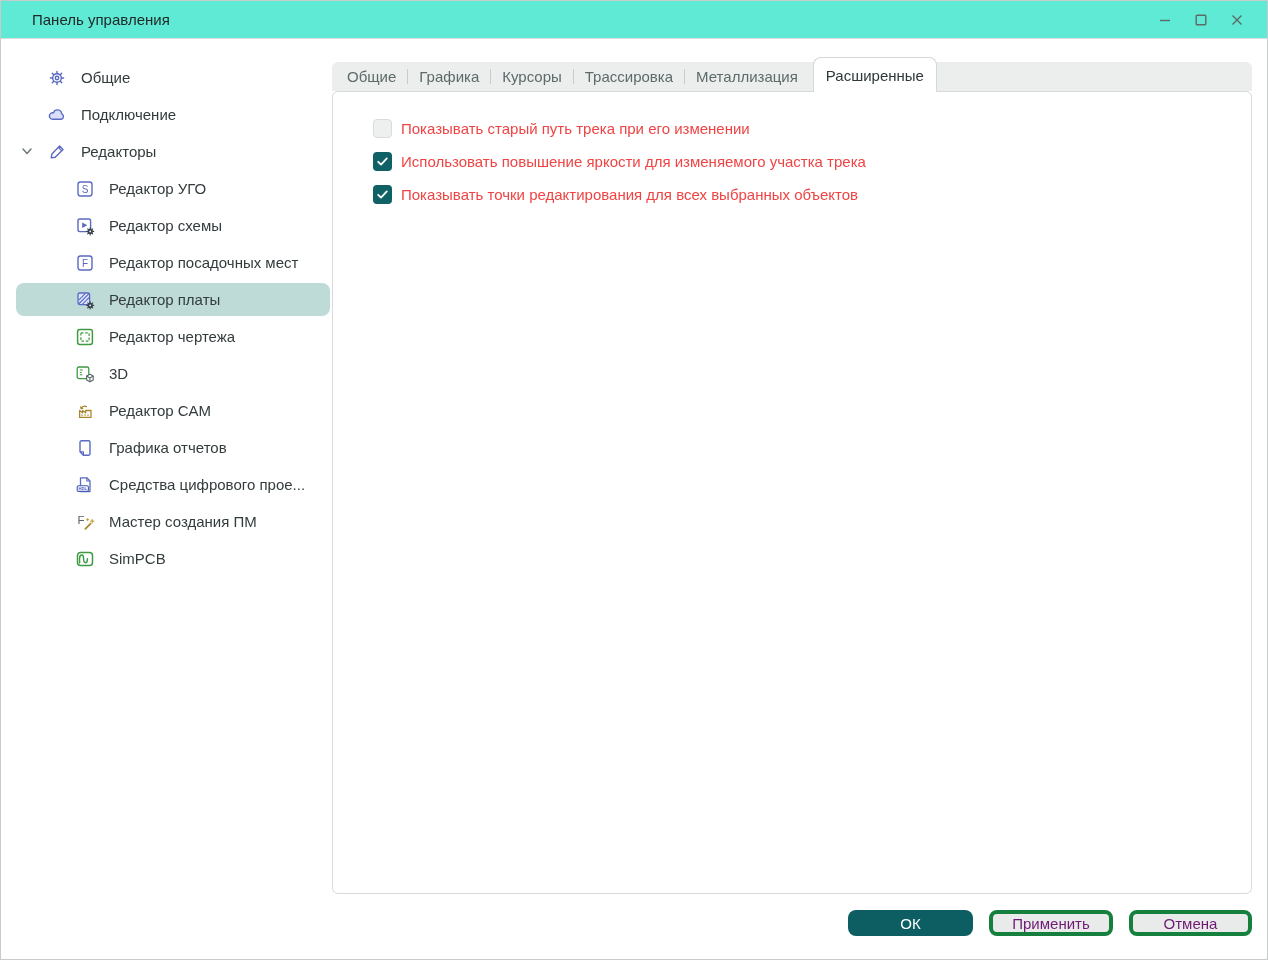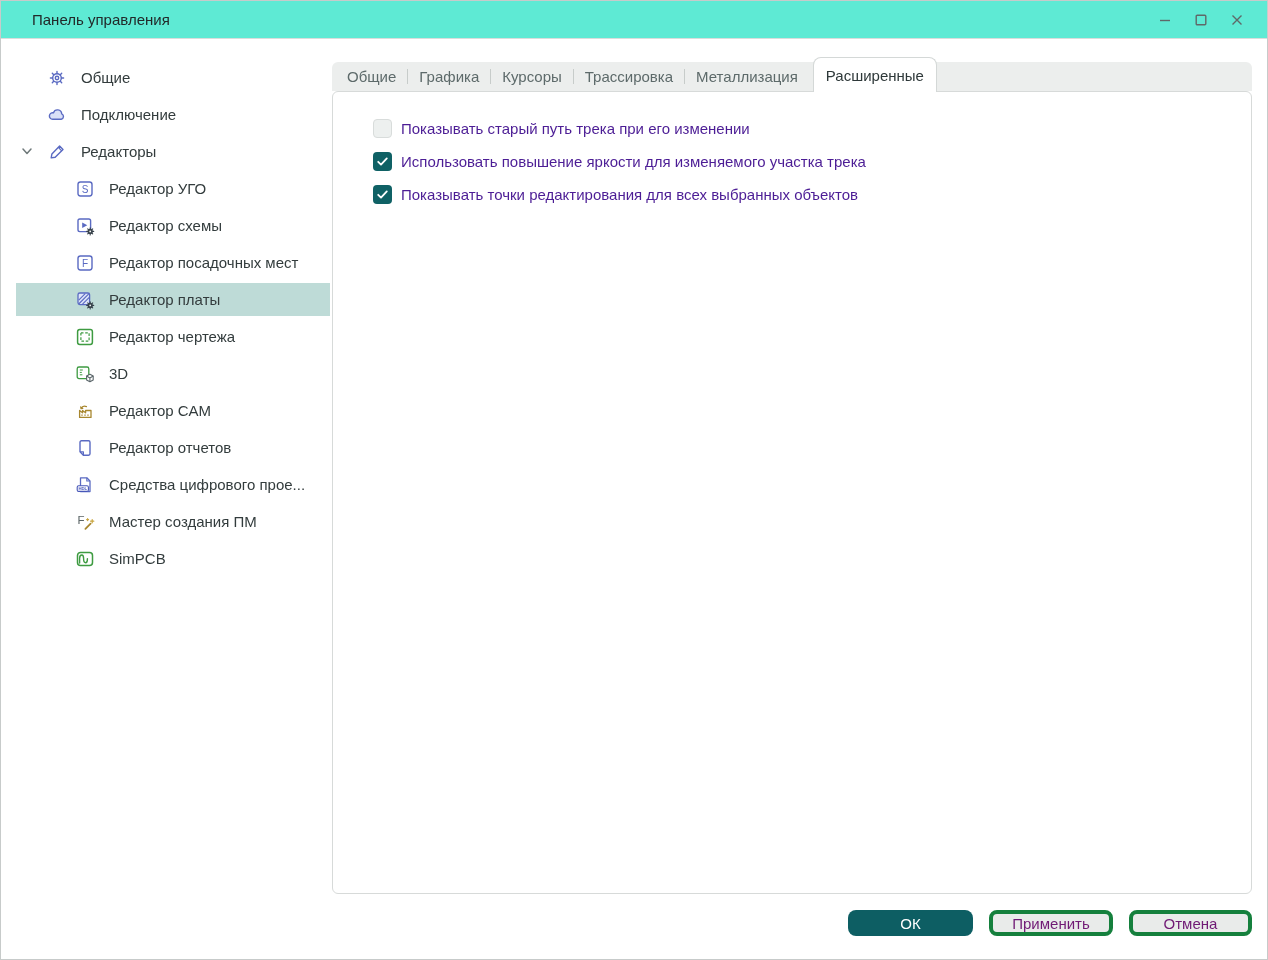--- a/index.html
+++ b/index.html
@@ -11,39 +11,39 @@
   .win-controls{position:absolute;right:12px;top:0;height:38px;display:flex;align-items:center;}
   .win-btn{width:36px;height:34px;display:flex;align-items:center;justify-content:center;background:transparent;border:none;cursor:pointer;}
 
   
   .sidebar{position:absolute;left:0;top:58px;width:331px;}
   .nav-row{position:relative;height:37px;display:flex;align-items:center;box-sizing:border-box;cursor:pointer;}
   .nav-row .ic{width:20px;height:20px;flex:0 0 20px;margin-right:14px;display:flex;align-items:center;justify-content:center;}
   .nav-row .lbl{font-size:15px;color:#333c3d;white-space:nowrap;}
   .lvl0{padding-left:46px;}
   .lvl1{padding-left:74px;}
-  .nav-row.selected{height:33px;margin:2px 2px 2px 15px;padding-left:59px;background:#bedbd7;border-radius:0;}
+  .nav-row.selected{height:33px;margin:2px 2px 2px 15px;padding-left:59px;background:#bedbd7;border-radius:8px;}
   .chev{position:absolute;left:19px;top:11px;width:14px;height:14px;}
 
   
   .tabbar{position:absolute;left:331px;top:57px;width:920px;height:33px;z-index:3;}
   .tabstrip-bg{position:absolute;left:0;right:0;top:4px;bottom:0;background:#eceeed;border-radius:6px 6px 0 0;}
   .tabs{position:absolute;left:0;right:0;top:0;bottom:0;display:flex;align-items:flex-end;padding-left:15px;}
   .tab{height:29px;display:flex;align-items:center;font-size:15px;color:#5d6a6a;cursor:pointer;position:relative;z-index:2;}
   .tabsep{width:1px;height:15px;background:#c7ccca;margin:0 11px 7px;position:relative;z-index:2;}
   .tab.active{height:34px;margin-bottom:-1px;margin-left:15px;padding:0 12px;background:#ffffff;border:1px solid #d4d8d7;border-bottom:none;border-radius:8px 8px 0 0;color:#2e3839;}
 
   
   .panel{position:absolute;left:331px;top:90px;width:920px;height:803px;background:#ffffff;border:1px solid #d7dad9;border-radius:6px;box-sizing:border-box;z-index:1;}
   .cbx-list{position:absolute;left:40px;top:27px;}
   .cbx-row{display:flex;align-items:center;margin-bottom:14px;height:19px;cursor:pointer;}
   .cbx{width:19px;height:19px;border-radius:4px;box-sizing:border-box;flex:0 0 19px;margin-right:9px;display:flex;align-items:center;justify-content:center;}
   .cbx.off{background:#edf0ef;border:1px solid #d8dcdb;}
   .cbx.on{background:#0f6165;}
-  .cbx-row .lbl{font-size:15px;color:#4c1d95;white-space:nowrap;}
+  .cbx-row .lbl{font-size:15px;color:#ef4444;white-space:nowrap;}
 
   
   .btn{position:absolute;top:909px;height:26px;border-radius:8px;font-size:15px;display:flex;align-items:center;justify-content:center;cursor:pointer;box-sizing:border-box;font-family:"Liberation Sans",sans-serif;}
   .btn-ok{left:847px;width:125px;background:#0d5e63;color:#ffffff;border:none;}
   .btn-sec{background:#e9ebea;border:4px solid #15803d;color:#701a75;}
   .btn-apply{left:988px;width:124px;}
   .btn-cancel{left:1128px;width:123px;}
 </style>
 </head>
 <body>
@@ -196,21 +196,21 @@
       <span class="lbl">Редактор CAM</span>
     </div>
 
     <div class="nav-row lvl1">
       <span class="ic">
         <svg width="20" height="20" viewBox="0 0 20 20" fill="none">
             <path d="M6.4 2.8 H13.6 A1.4 1.4 0 0 1 15 4.2 V15.8 A1.4 1.4 0 0 1 13.6 17.2 H8.4 L5 13.8 V4.2 A1.4 1.4 0 0 1 6.4 2.8 Z" stroke="#5a6ac2" stroke-width="1.4" stroke-linejoin="round"></path>
             <path d="M5 13.8 H8.4 V17.2" stroke="#5a6ac2" stroke-width="1.2" stroke-linejoin="round"></path>
           </svg>
       </span>
-      <span class="lbl">Редактор отчетов</span>
+      <span class="lbl">Графика отчетов</span>
     </div>
 
     <div class="nav-row lvl1">
       <span class="ic">
         <svg width="20" height="20" viewBox="0 0 20 20" fill="none">
             <path d="M5.5 2.8 H11.8 L15 6 V16.6 H5.5 Z" stroke="#5a6ac2" stroke-width="1.3" stroke-linejoin="round"></path>
             <path d="M11.8 2.8 V6 H15" stroke="#5a6ac2" stroke-width="1.1"></path>
             <rect x="2.2" y="10.8" width="11.2" height="5.6" rx="1.4" fill="#ffffff" stroke="#4656b8" stroke-width="1.1"></rect>
             <text x="7.8" y="15.1" font-size="4.3" font-weight="bold" fill="#4656b8" text-anchor="middle" font-family="Liberation Sans,sans-serif">HDL</text>
           </svg>

